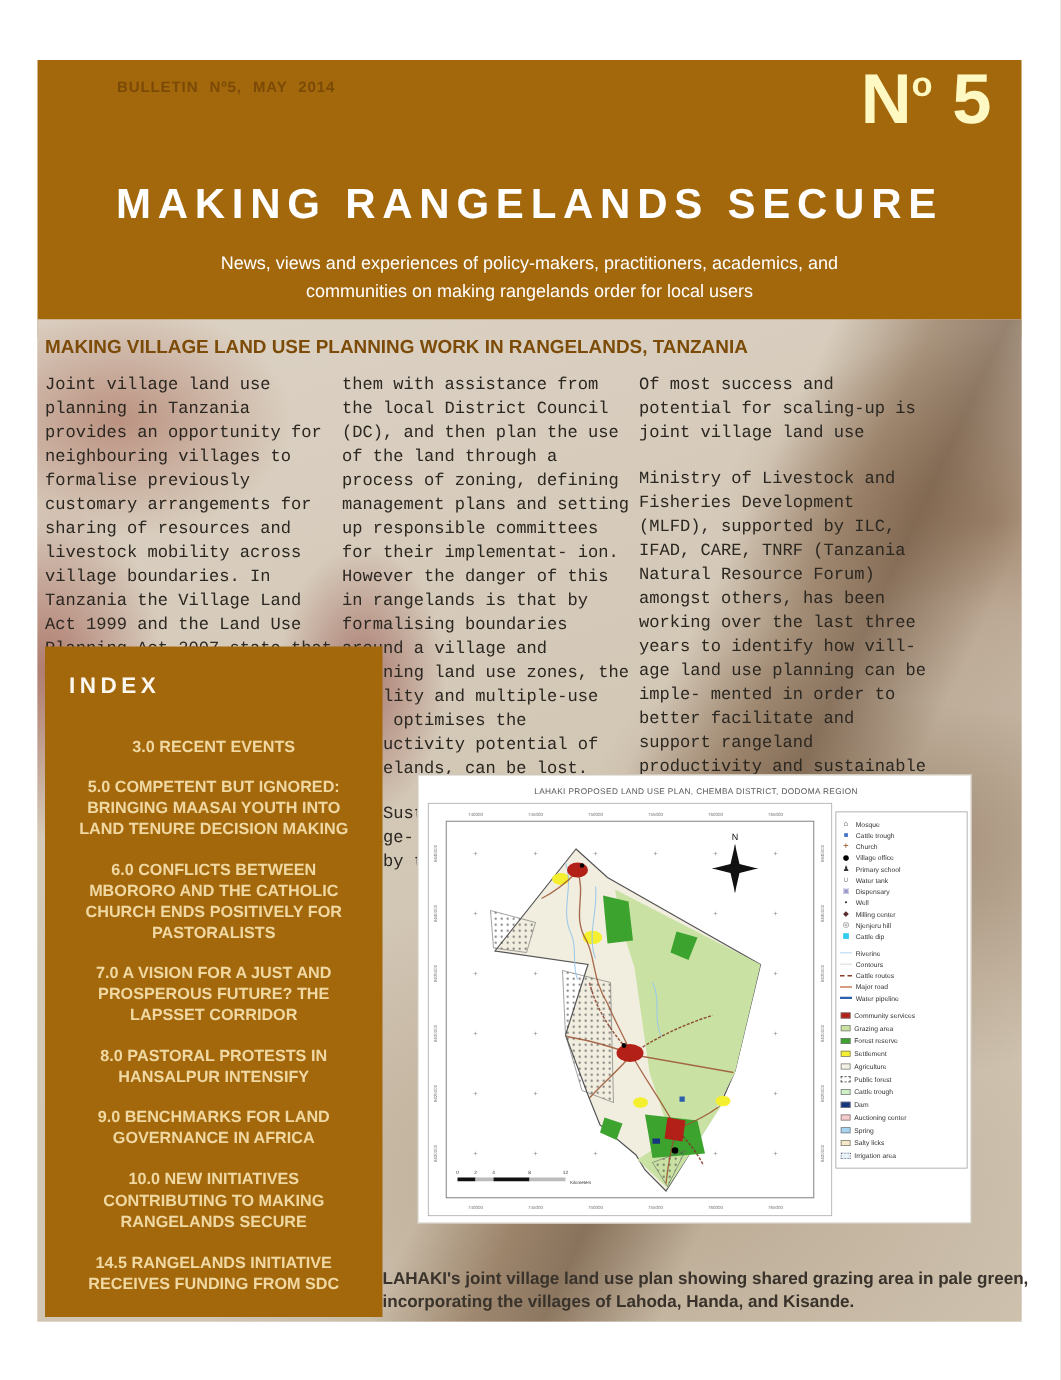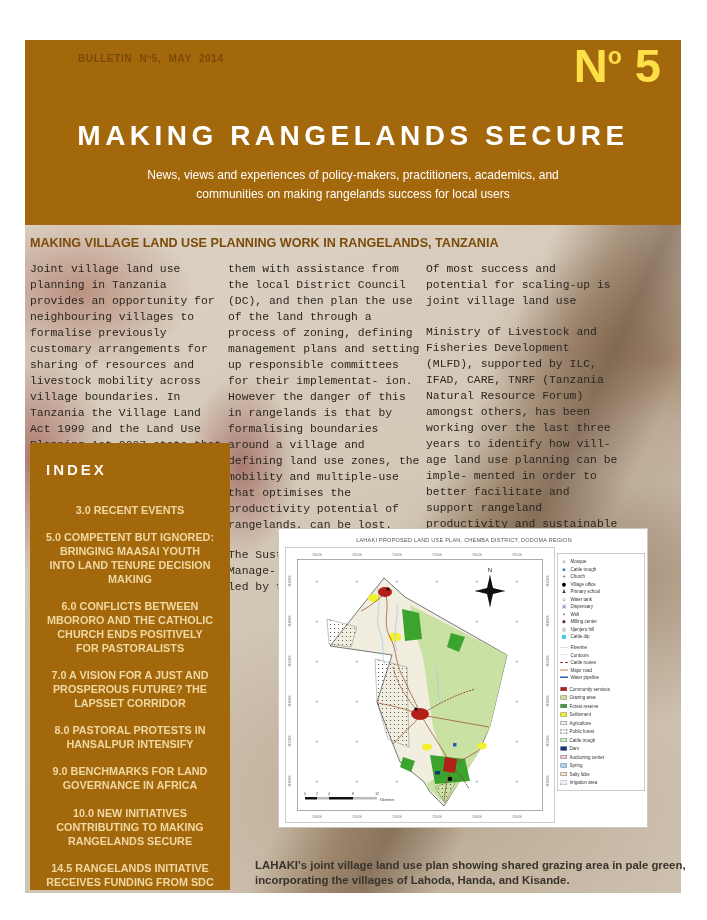--- a/index.html
+++ b/index.html
@@ -3,45 +3,45 @@
 <meta charset="utf-8">
 <style>
   html,body{margin:0;padding:0;background:#e9e6e0;}
   *{box-sizing:border-box;}
   .page{position:relative;width:707px;height:920px;background:#ffffff;margin:0 auto;overflow:hidden;
         font-family:"Liberation Sans",sans-serif;}
   
   .band{position:absolute;left:25px;top:40px;width:656px;height:185px;background:#A3680C;}
   .issue-line{position:absolute;left:11px;top:13px;font-size:10px;font-weight:bold;color:#7B4A06;
               letter-spacing:.6px;word-spacing:4px;padding-left:42px;}
-  .issue-no{position:absolute;right:20px;top:2px;color:#fde047;font-weight:bold;line-height:1;}
+  .issue-no{position:absolute;right:20px;top:2px;color:#fef9c3;font-weight:bold;line-height:1;}
   .issue-no .big{font-size:47px;}
   .issue-no .sup{font-size:23px;vertical-align:18px;}
   .main-title{position:absolute;left:0;right:0;top:80px;text-align:center;color:#FFFFFF;
               font-size:28px;font-weight:bold;letter-spacing:4.5px;white-space:nowrap;}
   .subtitle{position:absolute;left:0;right:0;top:126px;text-align:center;color:#FFFFFF;
             font-size:12px;font-weight:normal;line-height:1.55;}
   
-  .photo{position:absolute;left:25px;top:225px;width:656px;height:668px;background-color:#D7CCBD;
+  .photo{position:absolute;left:25px;top:213px;width:656px;height:668px;background-color:#D7CCBD;
     background-image:
       radial-gradient(ellipse 180px 120px at 8% 10%, rgba(150,70,50,.45), transparent 65%),
       radial-gradient(ellipse 110px 160px at 1% 35%, rgba(135,45,35,.5), transparent 70%),
       radial-gradient(ellipse 80px 130px at 33% 36%, rgba(115,25,20,.45), transparent 70%),
       linear-gradient(115deg, transparent 55%, rgba(95,58,26,.38) 62%, rgba(72,42,18,.45) 67%, transparent 75%),
       radial-gradient(ellipse 260px 180px at 97% 20%, rgba(120,80,50,.5), transparent 70%),
       radial-gradient(ellipse 300px 220px at 88% 52%, rgba(105,70,40,.45), transparent 72%),
       radial-gradient(ellipse 420px 260px at 60% 85%, rgba(152,126,96,.4), transparent 75%),
       linear-gradient(160deg, #DCD2C4 0%, #D3C7B6 45%, #CEC2AF 100%);}
   .article-heading{position:absolute;left:5px;top:11px;font-size:12.6px;font-weight:bold;color:#7B4B07;}
   .cols{position:absolute;left:5px;top:37px;width:646px;display:flex;font-family:Liberation Mono, monospace;}
   .col{width:198px;flex:none;font-size:11.4px;line-height:1.4;color:#2B2721;}
   .col p{margin:0 0 15px 0;}
   .col .continued{font-style:italic;font-weight:bold;}
   
-  .index{position:absolute;left:5px;top:218px;width:200px;height:447px;background:#A3680C;
+  .index{position:absolute;left:5px;top:218px;width:225px;height:447px;background:#A3680C;
          padding:18px 16px;}
   .index-heading{font-size:15px;font-weight:bold;color:#FCF7EE;letter-spacing:3px;margin:0 0 25px 0;}
   .index-item{font-size:10.8px;font-weight:bold;color:#F0D8A2;line-height:1.3;margin:0 0 13px 0;text-align:center;}
   
   .figure{position:absolute;left:253px;top:303px;width:370px;height:300px;background:#fff;
           border:1px solid #cfc9bd;}
   .fig-title-wrap{position:absolute;left:0;top:8px;width:740px;transform:scale(.5);
                   transform-origin:0 0;text-align:center;font-size:11px;color:#555;letter-spacing:.5px;}
   .plot-svg{position:absolute;left:6px;top:18px;}
   .legend{position:absolute;left:278px;top:24px;width:176px;transform:scale(.5);transform-origin:0 0;
@@ -61,21 +61,21 @@
 <body>
 
 <div class="page">
 
   <div class="band">
     <div class="issue-line">BULLETIN Nº5, MAY 2014</div>
     <div class="issue-no"><span class="big">N</span><span class="sup">o</span><span class="big"> 5</span></div>
     <div class="main-title">MAKING RANGELANDS SECURE</div>
     <div class="subtitle">
       <div>News, views and experiences of policy-makers, practitioners, academics, and</div>
-      <div>communities on making rangelands success for local users</div>
+      <div>communities on making rangelands order for local users</div>
     </div>
   </div>
 
   <div class="photo">
 
     <div class="article-heading">MAKING VILLAGE LAND USE PLANNING WORK IN RANGELANDS, TANZANIA</div>
 
     <div class="cols">
       <div class="col">
         <p>Joint village land use planning in Tanzania provides an opportunity for neighbouring villages to formalise previously customary arrangements for sharing of resources and livestock mobility across village boundaries. In Tanzania the Village Land Act 1999 and the Land Use Planning Act 2007 state that villages should agree on their boundaries, register and certify</p>

